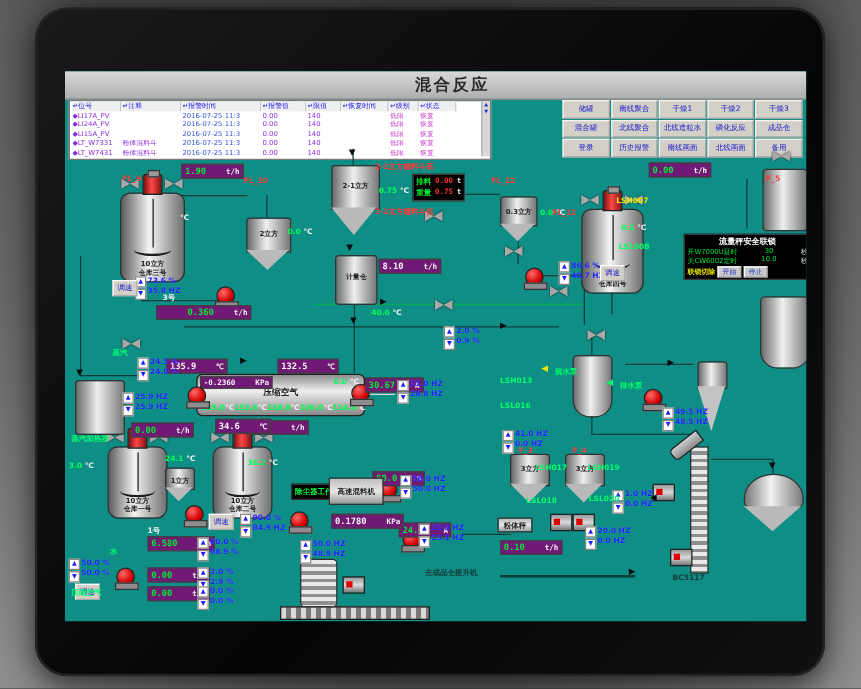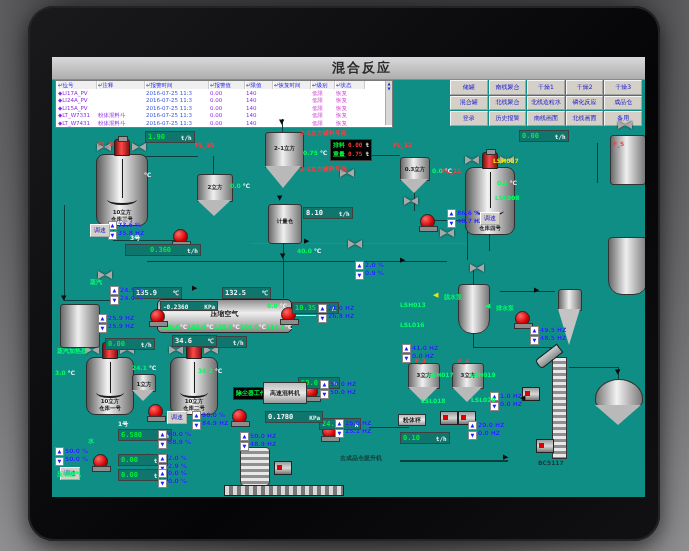--- a/index.html
+++ b/index.html
@@ -23,21 +23,21 @@
   .arow{position:absolute;height:7.4px;line-height:7.4px;white-space:nowrap;color:#8a2be2;}
   .acell{position:absolute;white-space:nowrap;overflow:hidden;}
   #ascroll{position:absolute;right:0;top:0;width:6px;height:44px;background:#d8d8d8;border-left:1px solid #aaa;color:#2233cc;font-size:4px;text-align:center;line-height:5px;}
   
   #nav{position:absolute;left:398px;top:23px;width:192px;height:46px;display:grid;
     grid-template-columns:repeat(5,1fr);grid-template-rows:repeat(3,1fr);gap:1px;}
   .navbtn{background:#d4d0c8;border:1px outset #f5f5f5;color:#1515cc;font-size:6px;
     display:flex;align-items:center;justify-content:center;white-space:nowrap;overflow:hidden;cursor:pointer;}
   
   .pipe{position:absolute;}
-  .lcd{position:absolute;background:#0f766e;border:1px solid #404040;padding:0 2px;height:10px;
+  .lcd{position:absolute;background:#701a75;border:1px solid #404040;padding:0 2px;height:10px;
     display:inline-flex;align-items:center;gap:16px;font:bold 7px "DejaVu Sans Mono",monospace;white-space:nowrap;}
   .lcd .v{color:#00ee33;} .lcd .u{color:#efefef;font-size:6px;}
   .lcd.white .v{color:#f4f4f4;}
   .pair{position:absolute;display:flex;gap:1px;}
   .pbtns{display:flex;flex-direction:column;gap:1px;}
   .pbtns div{width:7px;height:7px;background:#fff;border:1px solid #888;color:#2020ff;font-size:5px;line-height:6px;text-align:center;cursor:pointer;}
   .pvals{display:flex;flex-direction:column;}
   .pvals div{color:#2222ff;font-weight:bold;font-size:6px;line-height:8px;white-space:nowrap;text-shadow:0 0 1px rgba(255,255,255,.25);}
   .sbtn{position:absolute;background:#d4d0c8;border:1px outset #fff;color:#1515cc;font-size:6px;padding:1px 3px;white-space:nowrap;cursor:pointer;}
   .lbl{position:absolute;font-size:6px;white-space:nowrap;font-weight:bold;}
@@ -396,21 +396,21 @@
         </div>
         <div class="lcd" style="left: 66px; top: 412px;">
           <div class="v">0.00</div>
           <div class="u">t/h</div>
         </div>
         <div class="lcd" style="left: 348px; top: 375px;">
           <div class="v">0.10</div>
           <div class="u">t/h</div>
         </div>
         <div class="lcd" style="left: 240px; top: 245px;">
-          <div class="v">10.35</div>
+          <div class="v">30.67</div>
           <div class="u">A</div>
         </div>
         <div class="lcd" style="left: 267px; top: 361px;">
           <div class="v">24.8</div>
           <div class="u">A</div>
         </div>
         <div class="lcd" style="left: 246px; top: 320px;">
           <div class="v">50.0</div>
           <div class="u">%</div>
         </div>
@@ -671,15 +671,33 @@
         <div class="arr" style="left: 9px; top: 238px; color: rgb(11, 11, 11);">▼</div>
         <div class="arr" style="left: 252px; top: 181px; color: rgb(11, 11, 11);">▶</div>
         <div class="arr" style="left: 482px; top: 230px; color: rgb(11, 11, 11);">▶</div>
         <div class="arr" style="left: 451px; top: 397px; color: rgb(11, 11, 11);">▶</div>
         <div class="arr" style="left: 563px; top: 312px; color: rgb(11, 11, 11);">▼</div>
         <div class="arr" style="left: 468px; top: 338px; color: rgb(11, 11, 11);">◀</div>
         <div class="arr" style="left: 381px; top: 235px; color: rgb(232, 232, 0);">◀</div>
         <div class="arr" style="left: 433px; top: 246px; color: rgb(0, 255, 106);">◀</div>
         <div class="arr" style="left: 140px; top: 228px; color: rgb(11, 11, 11);">▶</div>
         <div class="arr" style="left: 348px; top: 200px; color: rgb(11, 11, 11);">▶</div>
+        <div class="panel" style="left: 495px; top: 130px; width: 96px;">
+          <div class="pt">流量秤安全联锁</div>
+          <div class="pr">
+            <div>开W7000U延时</div>
+            <div>30</div>
+            <div class="un">秒</div>
+          </div>
+          <div class="pr">
+            <div>关CW6002定时</div>
+            <div>10.0</div>
+            <div class="un">秒</div>
+          </div>
+          <div class="pb">
+            <div class="sw">联锁切除</div>
+            <div class="pbtn">开始</div>
+            <div class="pbtn">停止</div>
+          </div>
+        </div>
       </div>
   </div>
 </div>
 
 </body></html>

